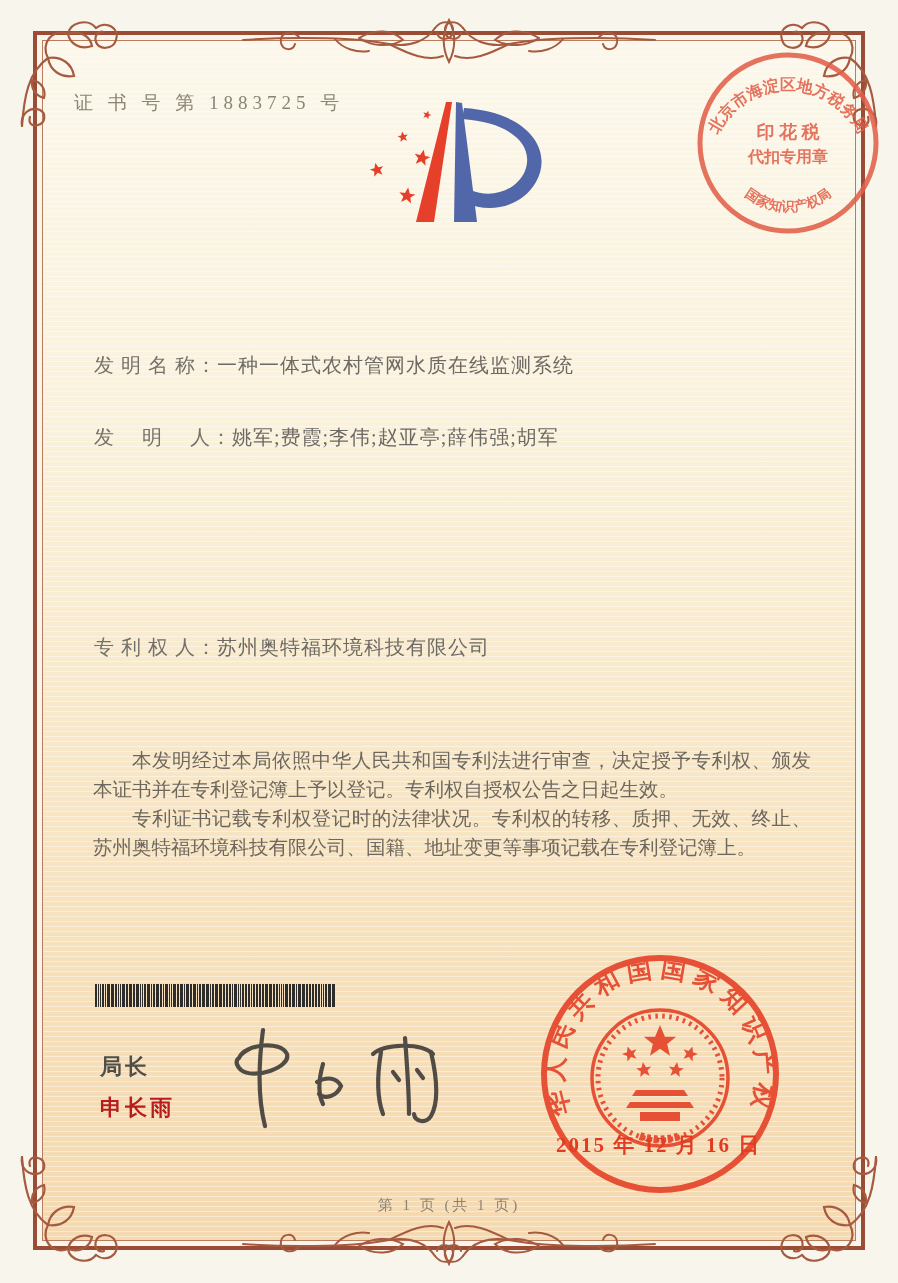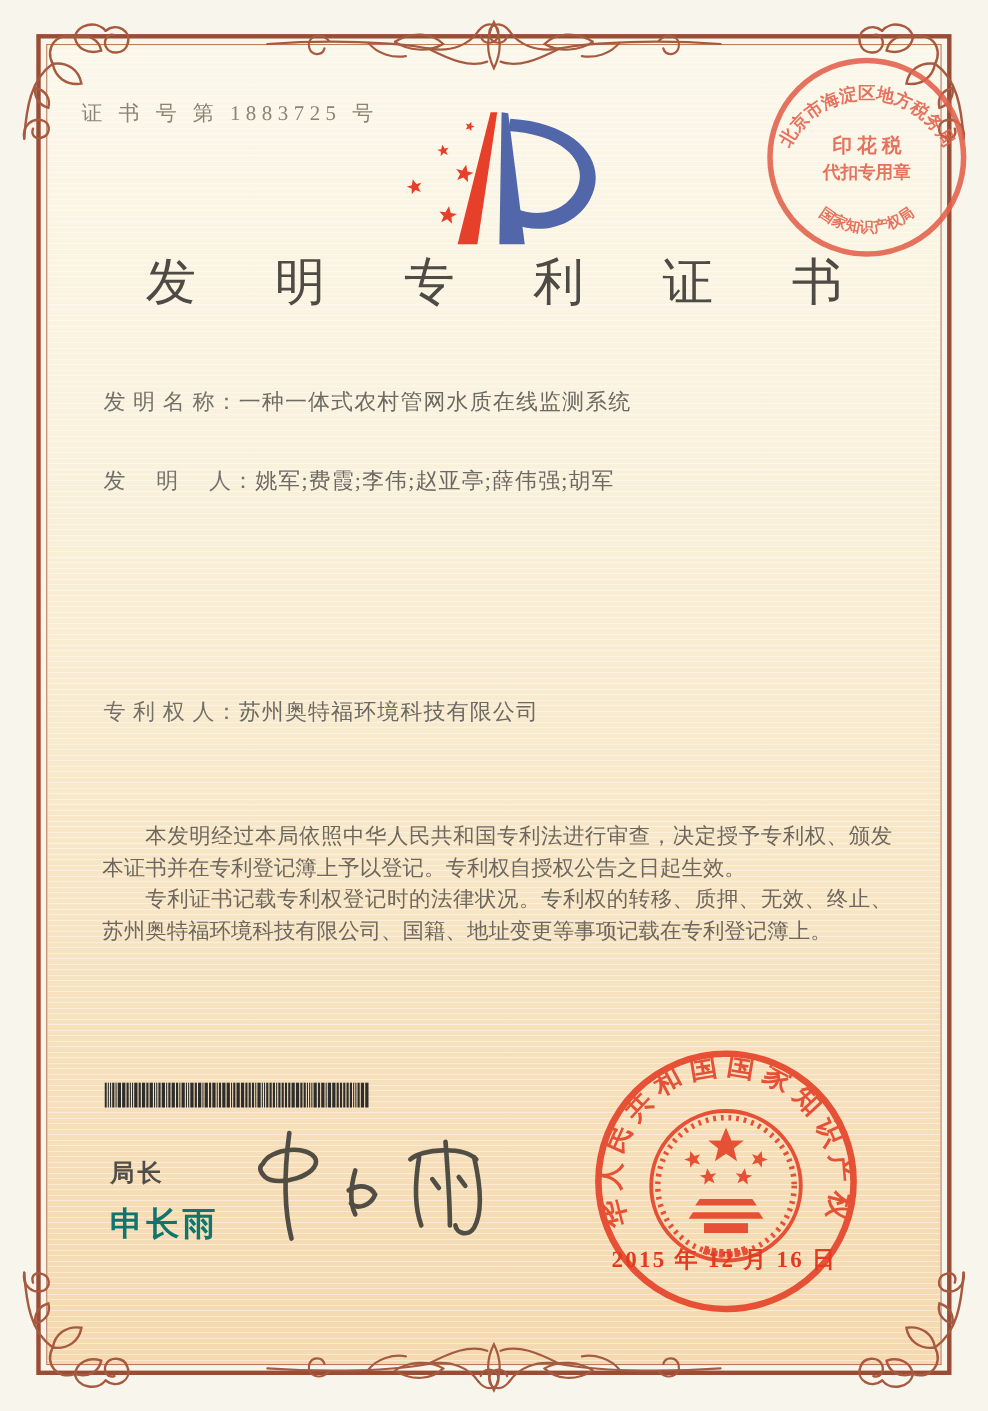--- a/index.html
+++ b/index.html
@@ -30,21 +30,21 @@
   .title{left:0;right:0;top:226px;text-align:center;font-size:46px;letter-spacing:30px;
          padding-left:30px;color:#4e4b44;font-weight:500;}
   .field{left:94px;font-size:20px;color:#74706a;letter-spacing:1px;white-space:nowrap;}
   .field .val{color:#6d6963;}
   .paras{left:93px;width:718px;top:746px;font-size:19.5px;line-height:29px;
          color:#6e675d;text-align:justify;}
   .paras p{margin:0;text-indent:2em;}
   .barcode{left:95px;top:984px;width:245px;height:23px;overflow:hidden;white-space:nowrap;font-size:0;}
   .officer-title{left:100px;top:1052px;font-size:22px;color:#504e49;letter-spacing:3px;
                  font-family:Liberation Serif, serif;font-weight:bold;}
-  .officer-name{left:100px;top:1093px;font-size:30px;color:#0f766e;letter-spacing:3px;
+  .officer-name{left:100px;top:1093px;font-size:22px;color:#b91c1c;letter-spacing:3px;
                 font-family:"Liberation Sans","DejaVu Sans",sans-serif;font-weight:bold;}
   .seal-date{left:556px;top:1131px;font-size:21px;color:#e23b22;letter-spacing:2px;font-weight:bold;z-index:6;}
   .footer{left:0;right:0;top:1196px;text-align:center;font-size:15px;color:#8e8475;letter-spacing:3px;}
   .tax-stamp{left:693px;top:48px;z-index:5;opacity:.88;}
   .authority-seal{left:536px;top:950px;z-index:5;opacity:.93;}
   .logo{left:330px;top:98px;}
   .signature{left:205px;top:1020px;z-index:2;}
 </style>
 </head>
 <body>
@@ -124,21 +124,20 @@
     <text font-size="16" fill="#e2604a" font-weight="bold">
       <textPath href="#taxArcTop" startOffset="50%" text-anchor="middle">北京市海淀区地方税务局</textPath>
     </text>
     <text font-size="13.5" fill="#e2604a" font-weight="bold">
       <textPath href="#taxArcBottom" startOffset="50%" text-anchor="middle">国家知识产权局</textPath>
     </text>
     <text x="95" y="90" text-anchor="middle" font-size="18" fill="#e2604a" font-weight="bold">印 花 税</text>
     <text x="95" y="114" text-anchor="middle" font-size="16" fill="#e2604a" font-weight="bold">代扣专用章</text>
   </svg>
 
-  <div class="abs title">发 明 专 利 证 书</div>
 
   <div class="abs field" style="top:352px">
     <span>发 明 名 称：</span><span class="val">一种一体式农村管网水质在线监测系统</span>
   </div>
   <div class="abs field" style="top:424px">
     <span>发　 明　 人：</span><span class="val">姚军;费霞;李伟;赵亚亭;薛伟强;胡军</span>
   </div>
   <div class="abs field" style="top:634px">
     <span>专 利 权 人：</span><span class="val">苏州奥特福环境科技有限公司</span>
   </div>
@@ -184,14 +183,15 @@
       <use href="#starShape" fill="#e5462c" transform="translate(140,120) scale(0.8) rotate(8)"></use>
       <use href="#starShape" fill="#e5462c" transform="translate(154,104) scale(0.8) rotate(18)"></use>
       <path d="M100,140 L148,140 L152,146 L96,146 Z" fill="#e5462c"></path>
       <path d="M94,152 L154,152 L158,158 L90,158 Z" fill="#e5462c"></path>
       <rect x="104" y="162" width="40" height="9" fill="#e5462c"></rect>
       <path d="M104,186 A60,60 0 0 0 144,186" fill="none" stroke="#e5462c" stroke-width="8" stroke-dasharray="4,3"></path>
     </g>
   </svg>
   <div class="abs seal-date">2015 年 12 月 16 日</div>
 
+  <div class="abs footer">第 1 页 (共 1 页)</div>
 
 </div>
 
 </body></html>

